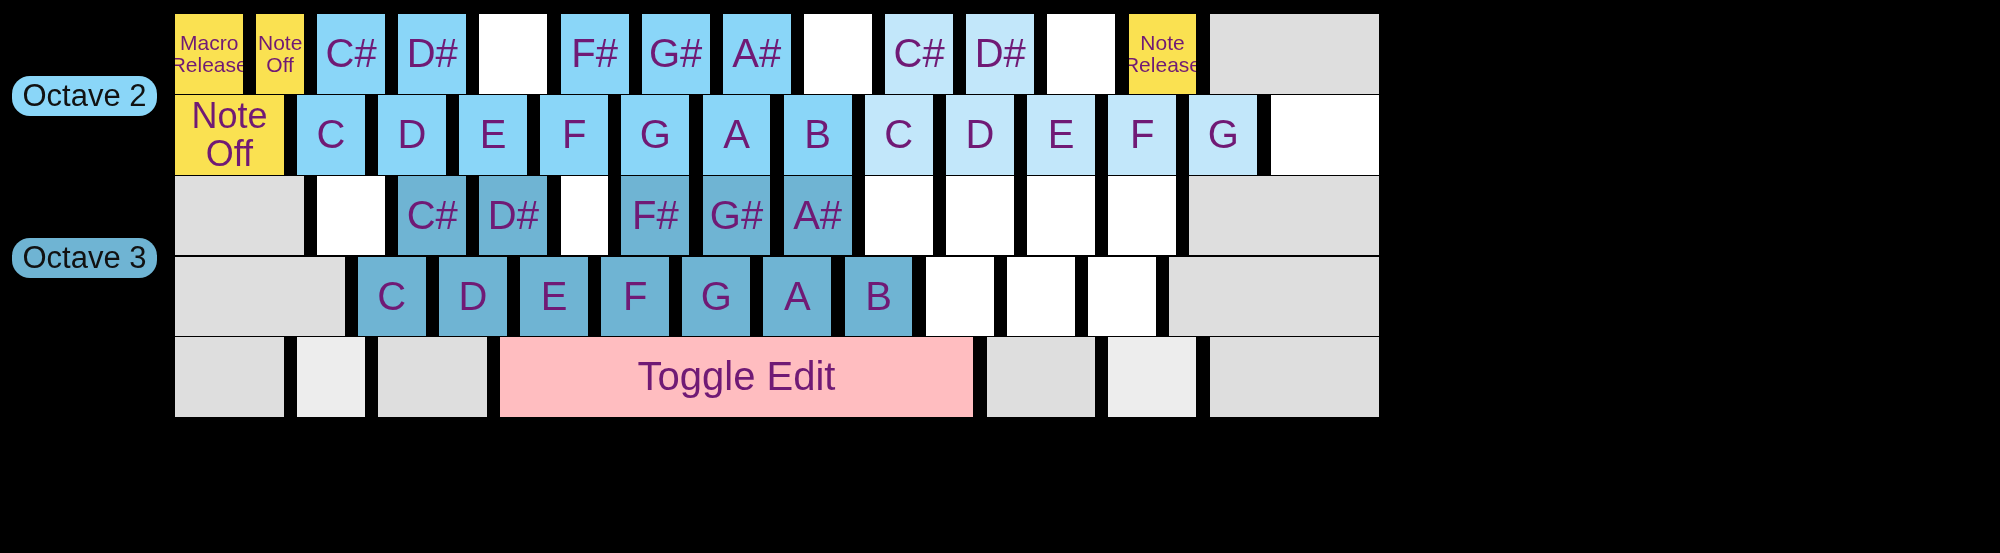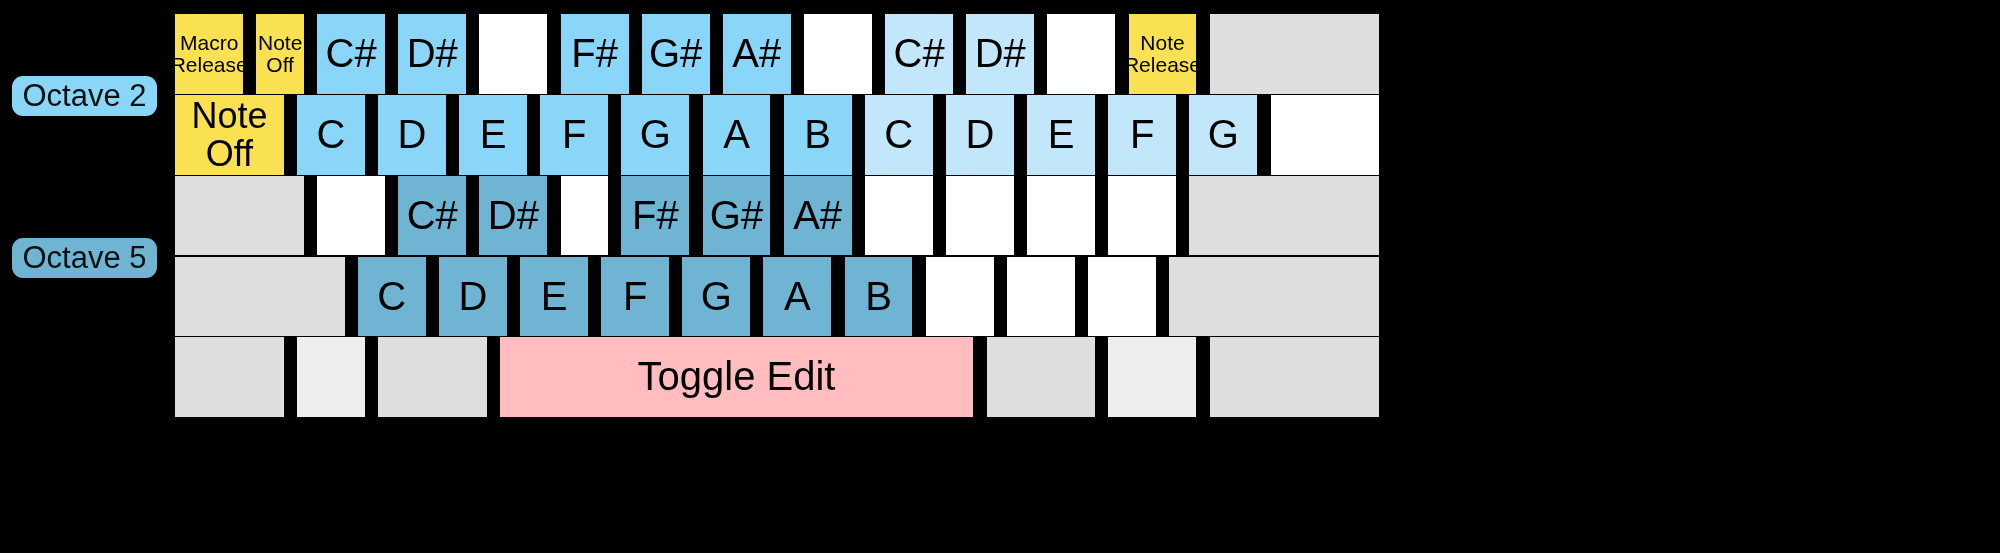--- a/index.html
+++ b/index.html
@@ -26,21 +26,21 @@
     grid-template-columns:repeat(60,1fr);
   }
   .cell{
     box-sizing:border-box;
     border:1.6px solid #000;
     margin:-0.8px 12px 0 -0.8px;
     display:flex;
     align-items:center;
     justify-content:center;
     text-align:center;
-    color:#000000;
+    color:#701a75;
     font-size:34px;
     line-height:1.04;
     overflow:hidden;
     white-space:pre-line;
     font-family:"Liberation Sans", sans-serif;
   }
   .cell.small{font-size:21px;}
   .cell.big{font-size:36px;}
   .cell.xl{font-size:40px;}
 
@@ -52,39 +52,39 @@
   .f-white{background:#FFFFFF;}
   .f-gray{background:#DEDEDE;}
   .f-gray2{background:#EDEDED;}
   .f-pink{background:#FFBDC0;}
 
   
   .octlabel{
     position:absolute;
     box-sizing:border-box;
     display:flex;align-items:center;justify-content:center;
-    border-radius:11px;
+    border-radius:18px;
     font-size:31px;
     color:#111;
     font-family:"Liberation Sans", sans-serif;
     white-space:nowrap;
     padding:0 12px;
   }
   #oct2-label{left:12px;top:76px;width:145px;height:40px;background:#8AD6F8;}
   #oct1-label{left:12px;top:238px;width:145px;height:40px;background:#6FB4D3;}
   #oct3-label{left:1414px;top:76px;width:153px;height:40px;background:#C2E7FA;}
 </style>
 </head>
 <body>
 
 <div id="stage">
 
   <div class="octlabel" id="oct2-label">Octave 2</div>
 
-  <div class="octlabel" id="oct1-label">Octave 5</div>
+  <div class="octlabel" id="oct1-label">Octave 3</div>
 
 
   <div class="grid" id="keyboard-grid">
       <div class="row">
         <div class="cell f-yellow small" style="grid-column: span 4;">Macro
 Release</div>
         <div class="cell f-yellow small" style="grid-column: span 3;">Note
 Off</div>
         <div class="cell f-oct2 xl" style="grid-column: span 4;">C#</div>
         <div class="cell f-oct2 xl" style="grid-column: span 4;">D#</div>

